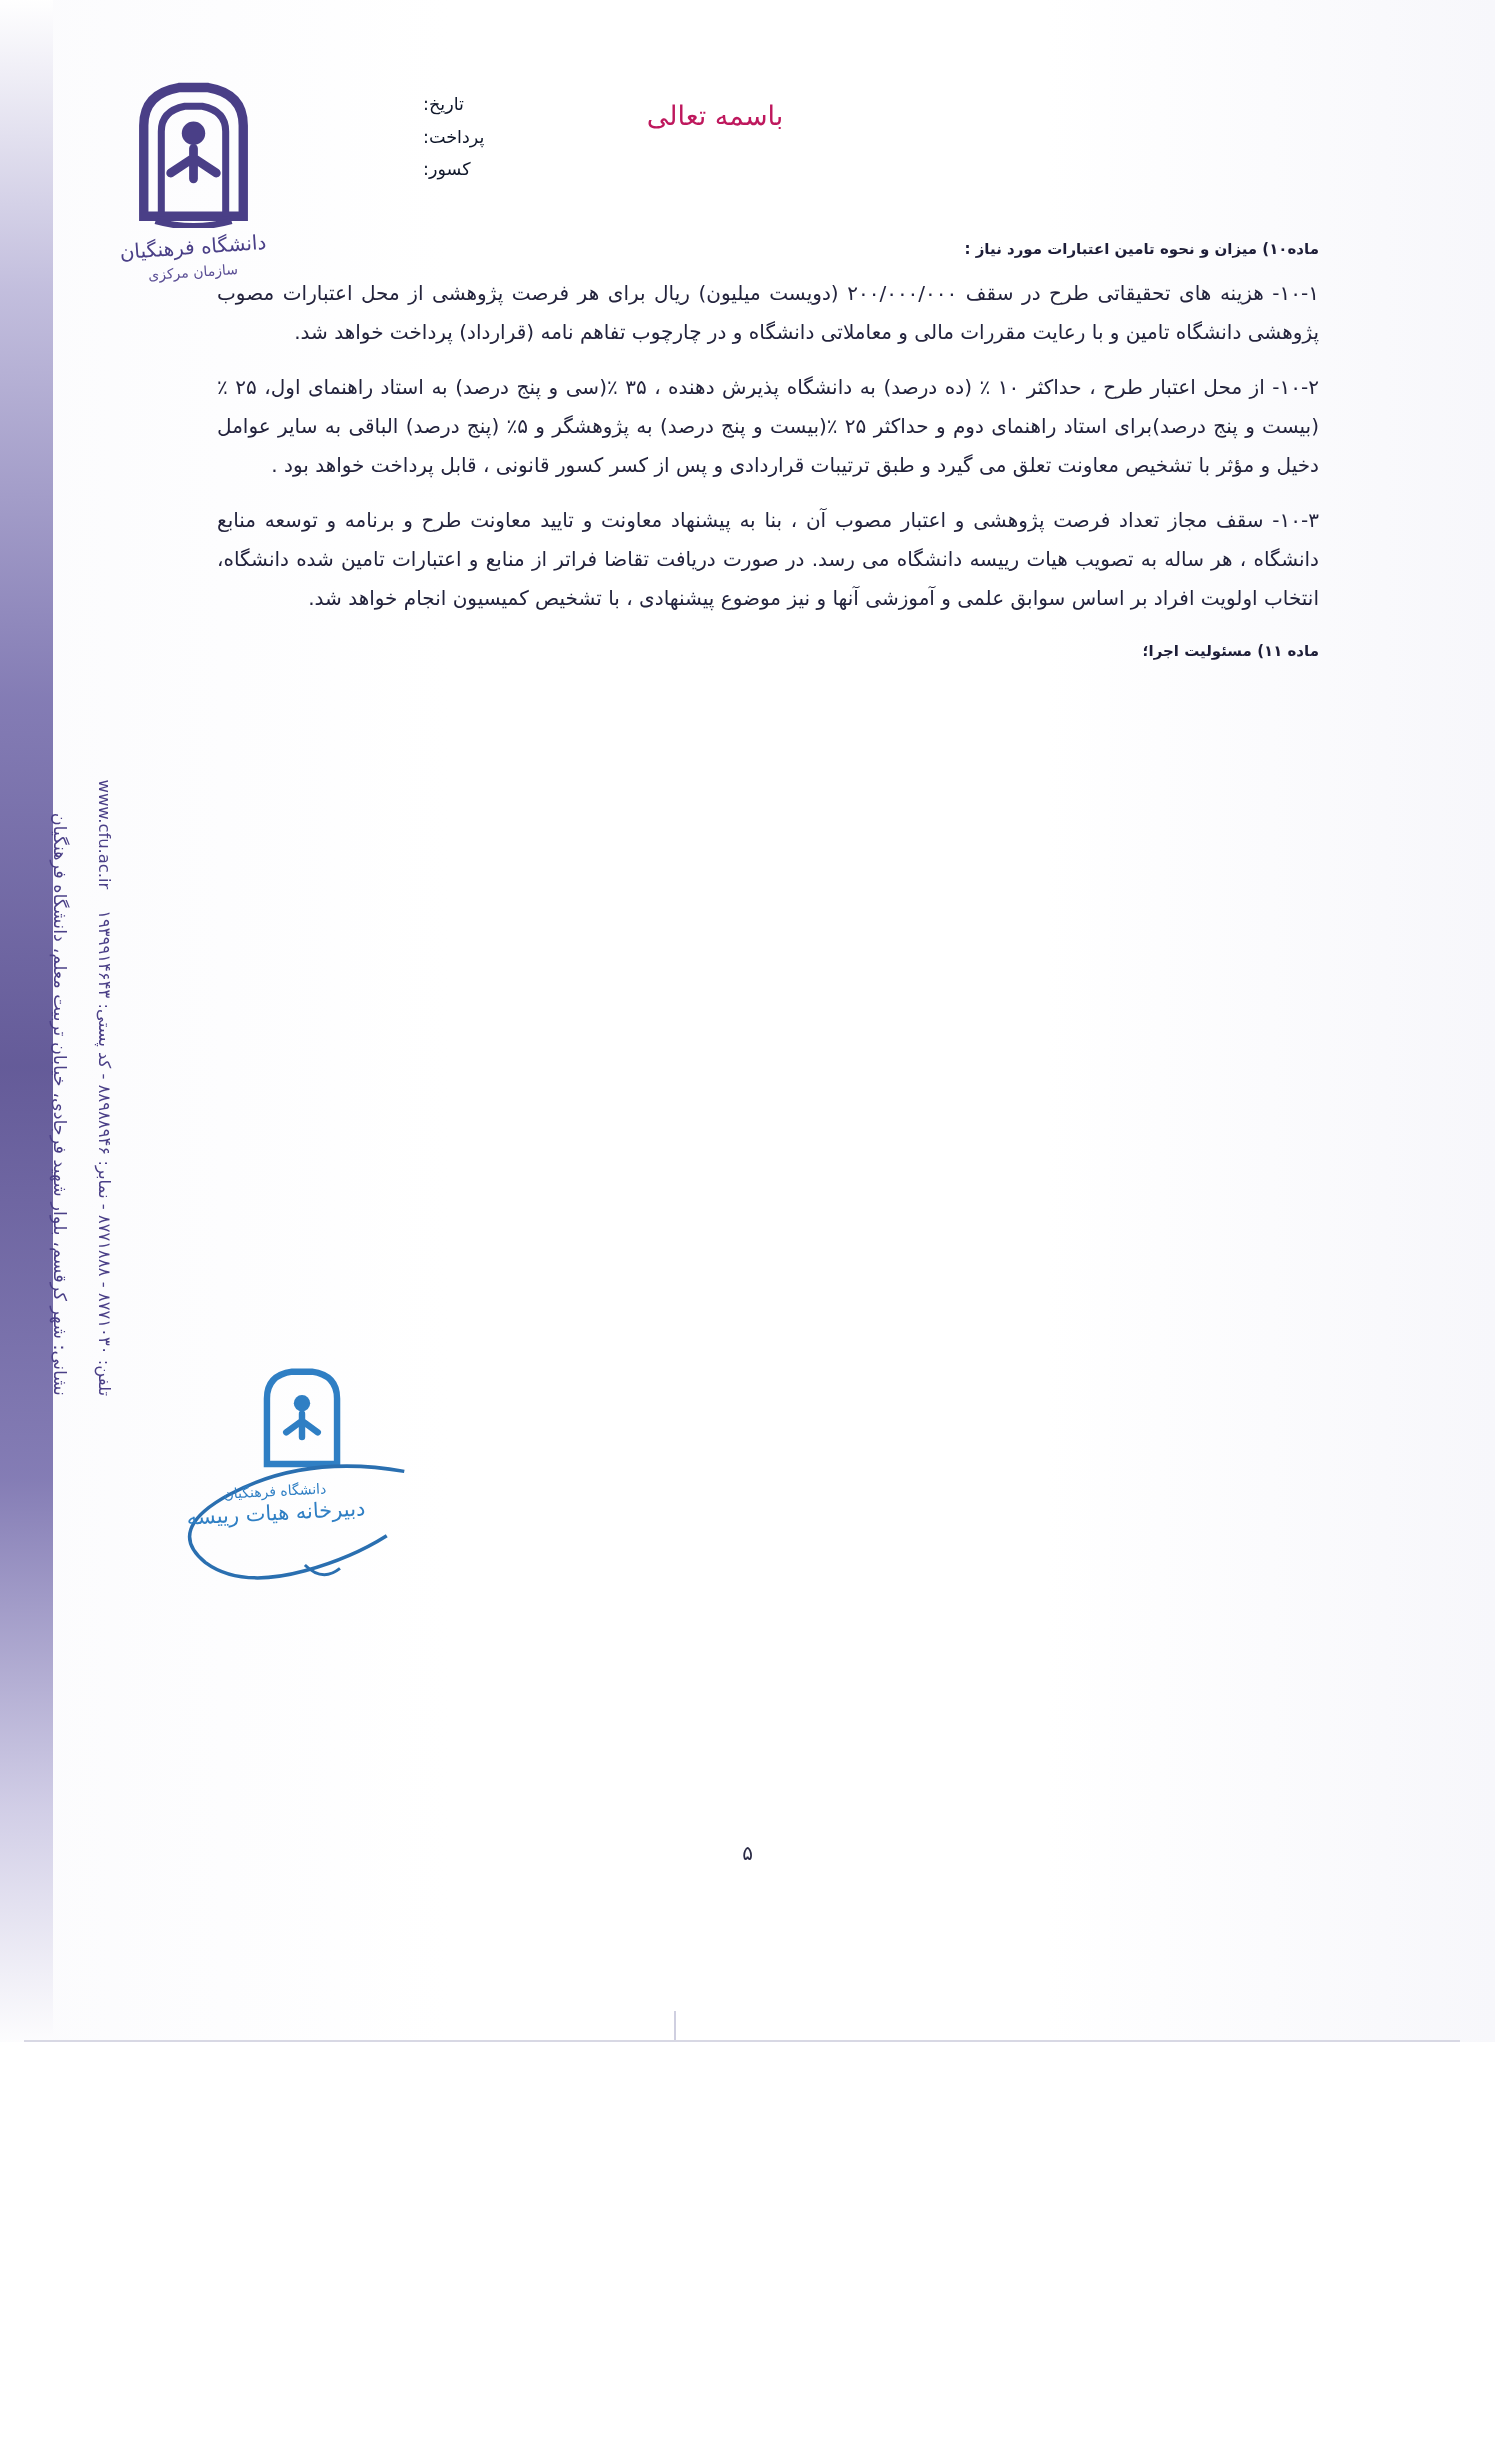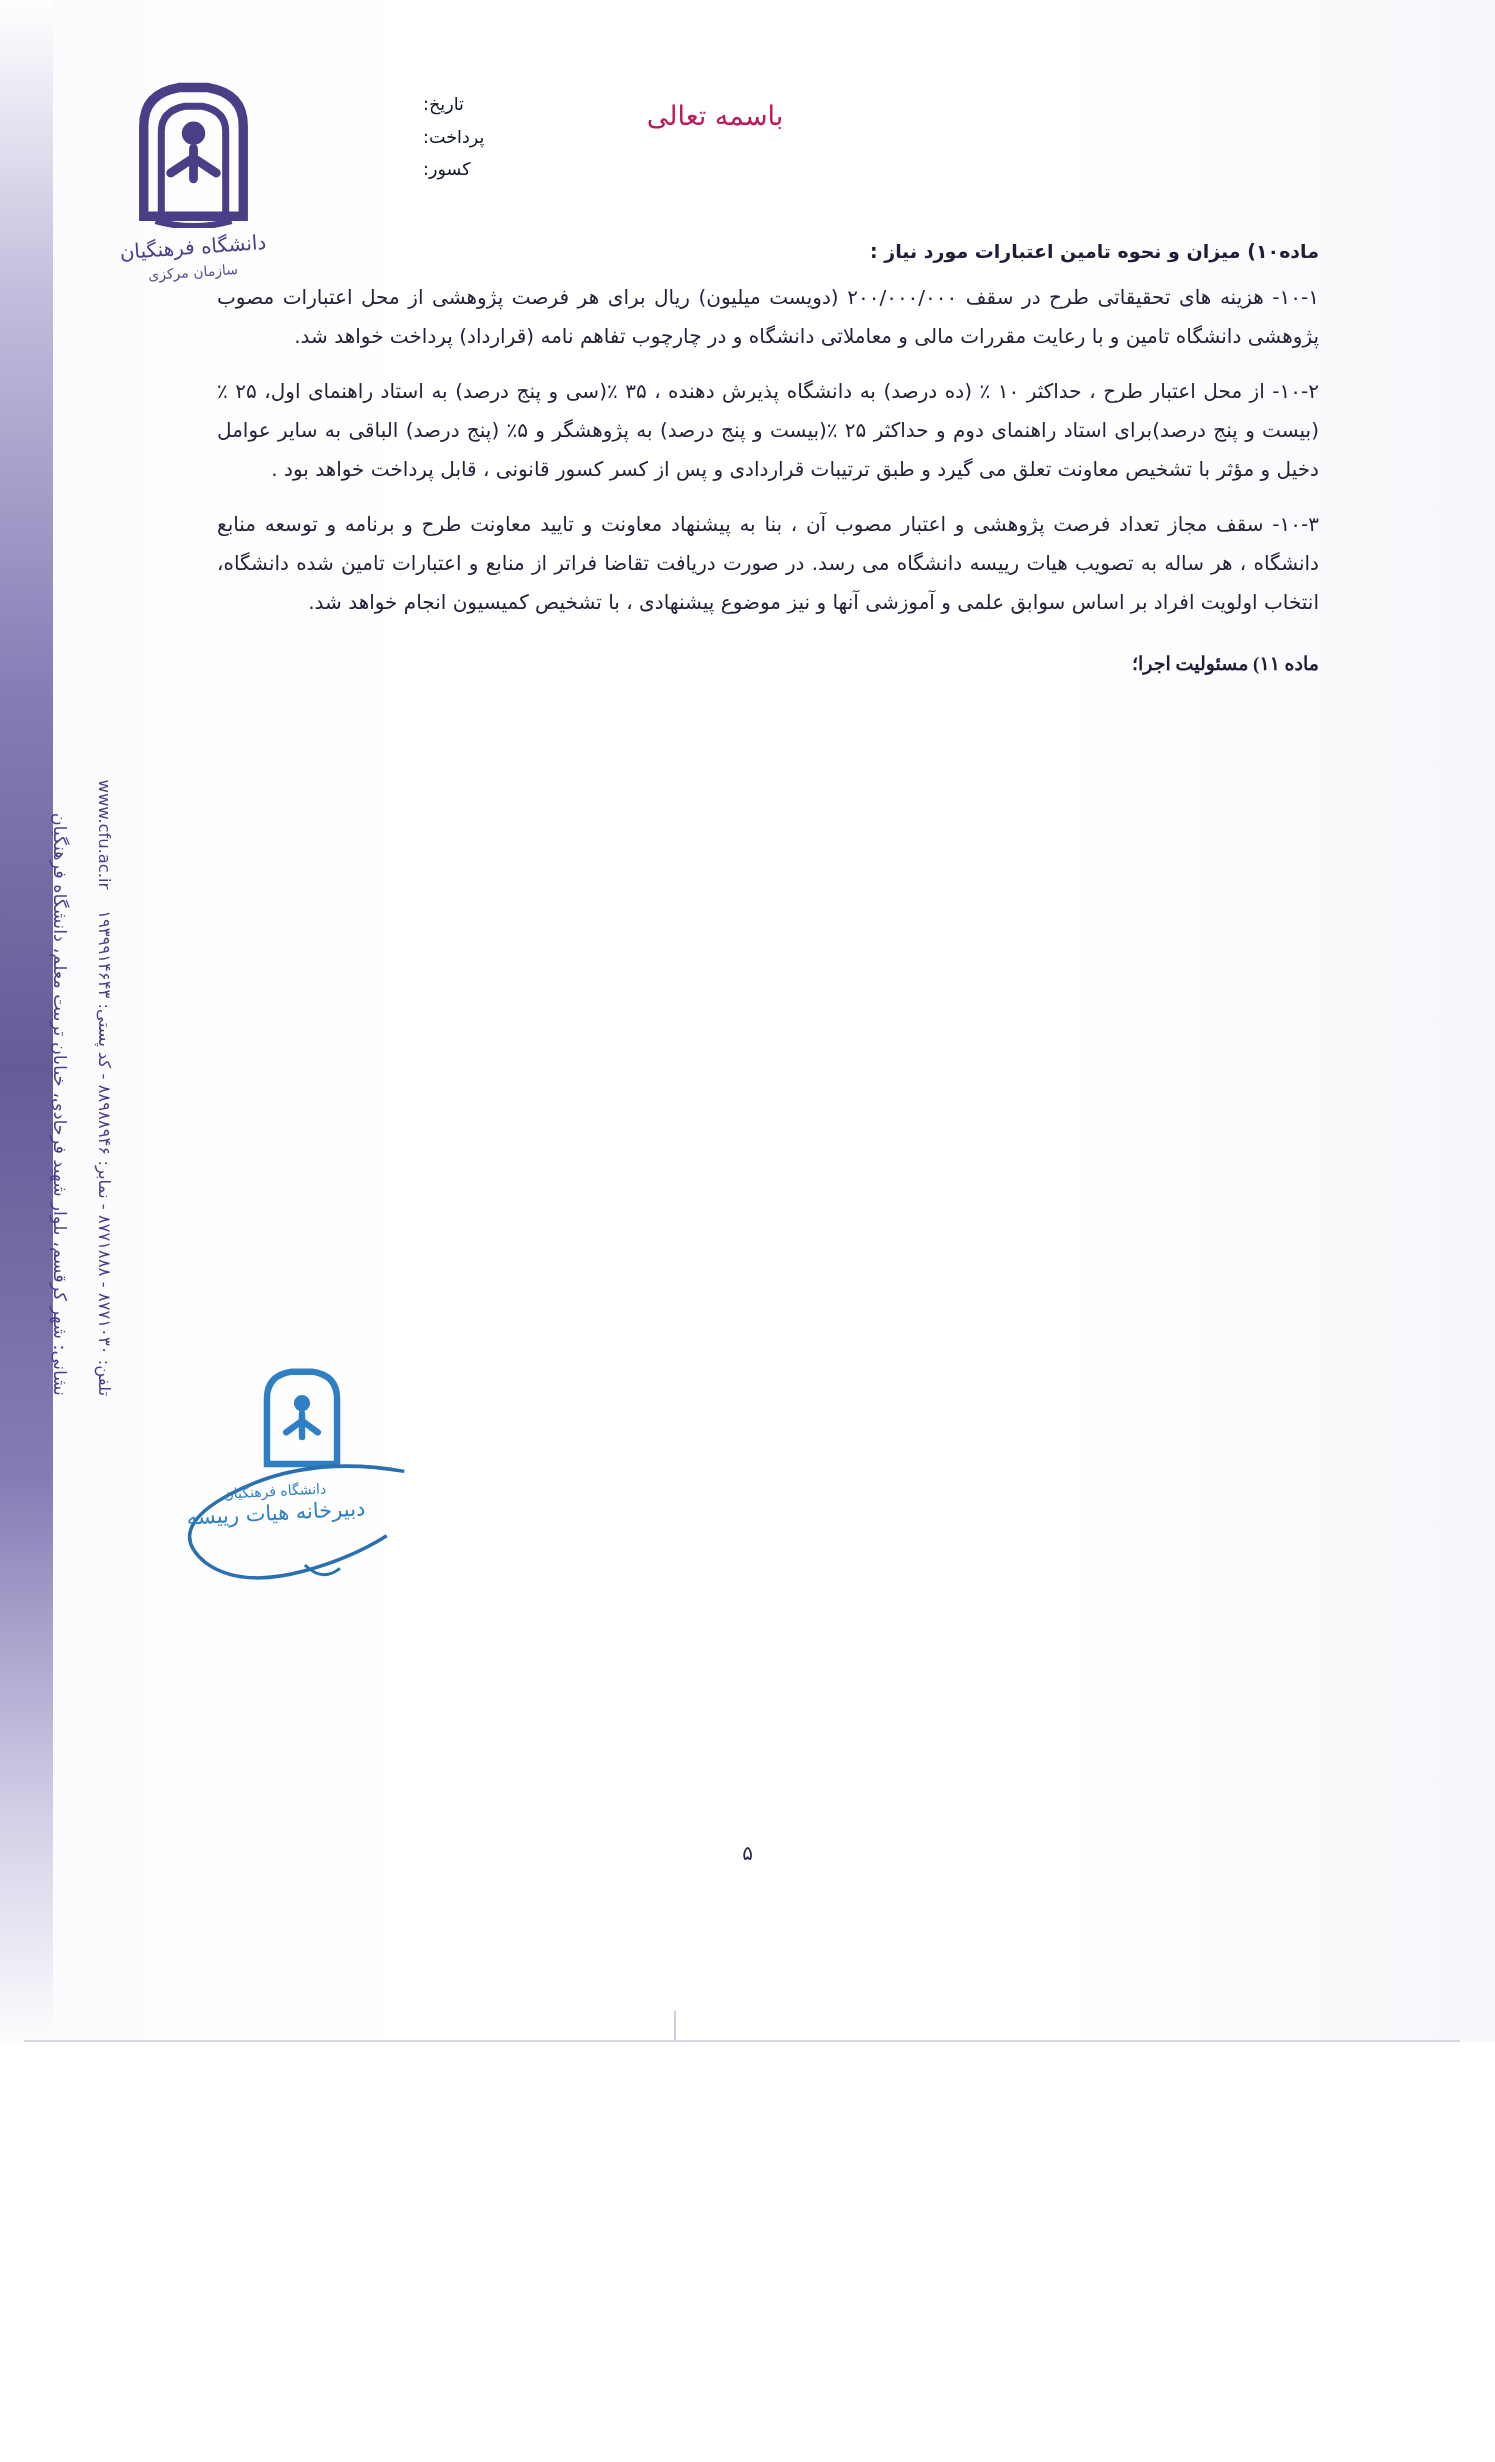--- a/index.html
+++ b/index.html
@@ -123,35 +123,35 @@
   
   .content {
     position: absolute;
     top: 240px;
     right: 176px;
     width: 1102px;
     direction: rtl;
     color: #262640;
   }
   .heading {
-    font-size: 19px;
+    font-size: 15px;
     font-weight: bold;
     color: #1e1e38;
     margin: 0 0 9.4px 0;
     text-align: right;
   }
   .para {
     font-size: 20px;
     line-height: 1.95;
     text-align: justify;
     text-justify: inter-word;
     margin: 16px 0 13px 0;
     color: #23233c;
   }
-  .heading.second { margin-top: 30px; font-family: Liberation Serif, serif; }
+  .heading.second { margin-top: 24px; }
 
   
   .stamp {
     position: absolute;
     top: 1360px;
     right: 1067px;
     width: 328px;
     height: 246px;
   }
   .stamp-logo {

